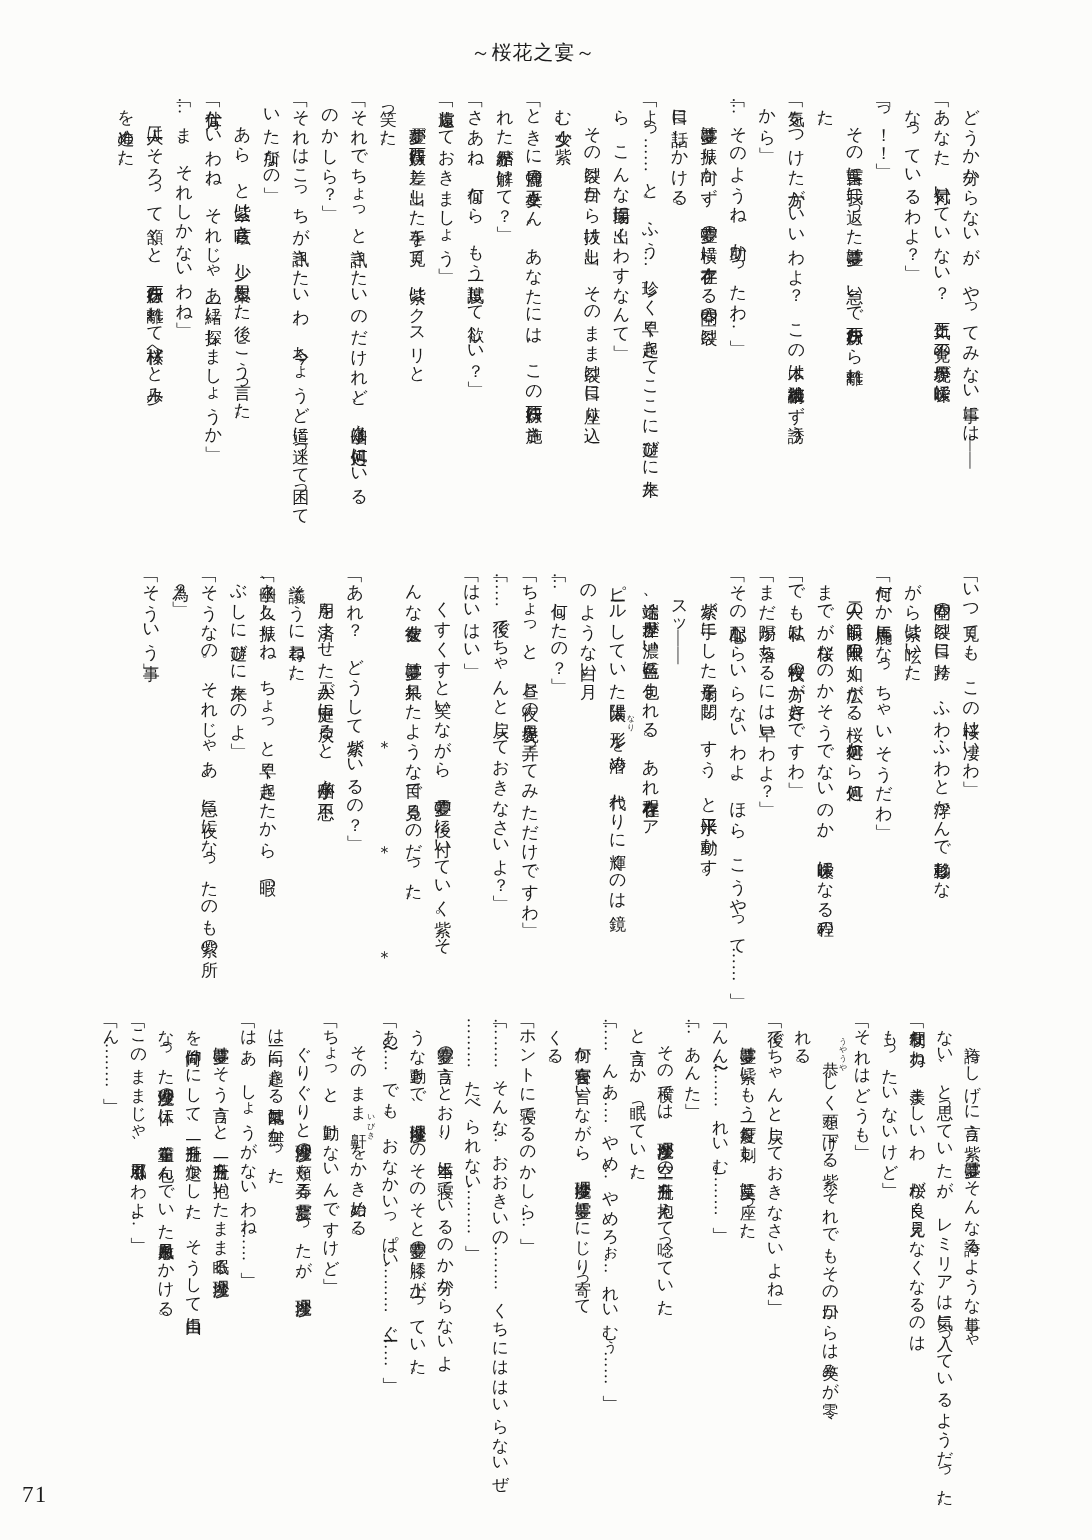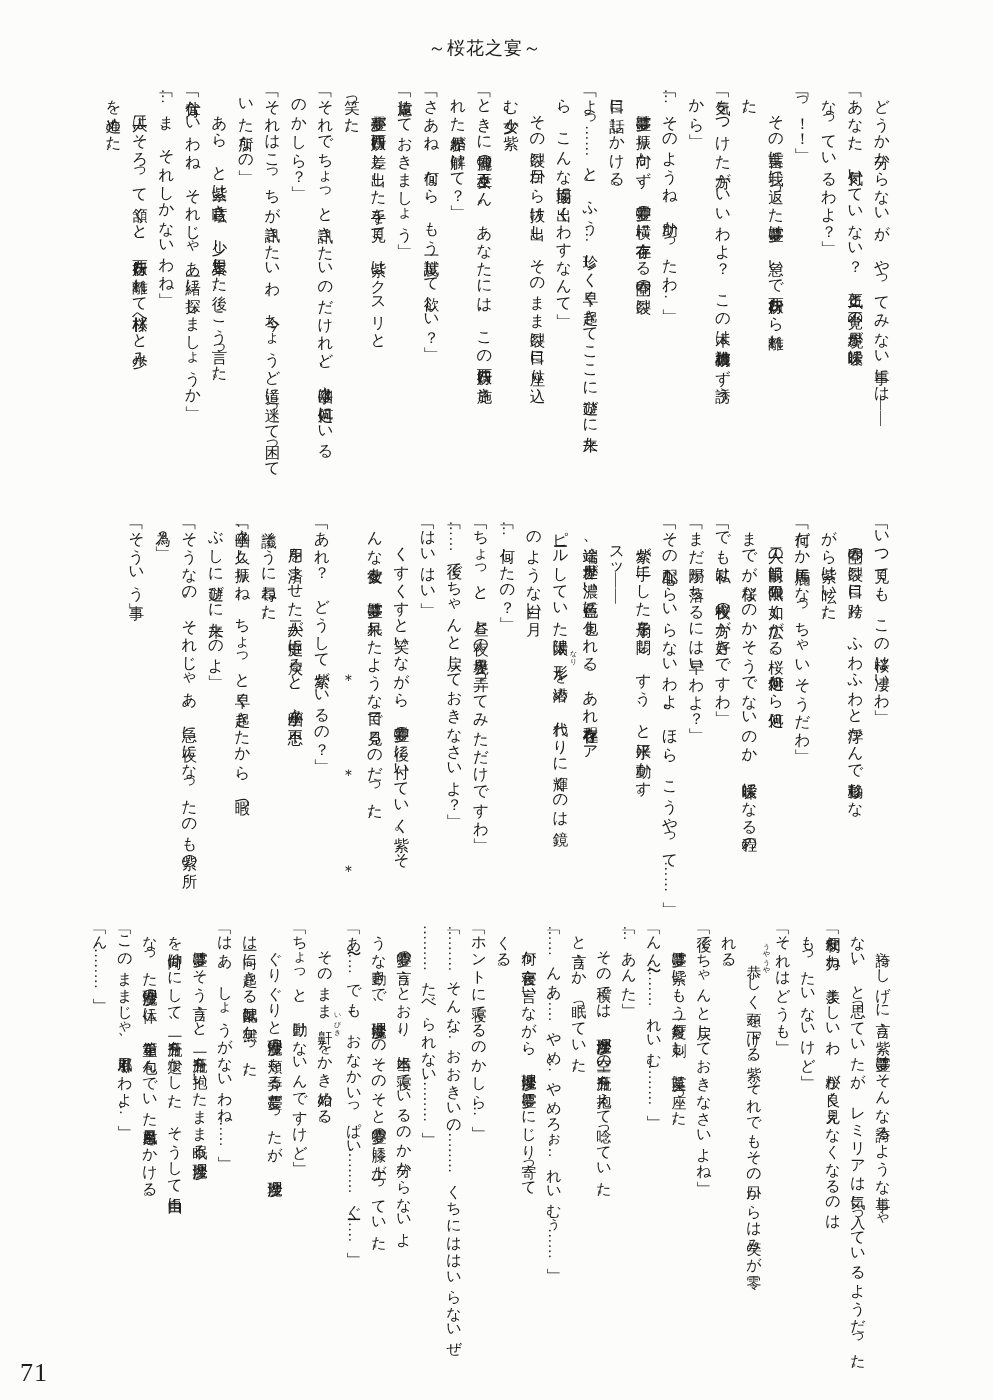--- a/index.html
+++ b/index.html
@@ -18,21 +18,21 @@
     writing-mode:vertical-rl;-webkit-writing-mode:vertical-rl;
     text-orientation:mixed;
   }
   #band1{top:88px;height:420px;font-size:15.5px;line-height:26.5px;}
   #band2{top:520px;height:392px;font-size:15.5px;line-height:26.5px;}
   #band3{top:925px;height:437px;font-size:15px;line-height:25px;}
   .band .col{white-space:pre;letter-spacing:0.4px;}
   ruby rt{font-size:7px;letter-spacing:0;}
   .pagenum{
     position:absolute;left:20px;top:1346px;
-    font-size:26px;letter-spacing:1px;margin-top:12px;
+    font-size:21px;letter-spacing:1px;
   }
 </style>
 </head>
 <body style="background: rgb(252, 252, 250); color: rgb(28, 28, 28);">
 
 <div class="page">
   <div class="title">～桜花之宴～</div>
   <div class="band" id="band1">
       <div class="col">どうか分からないが、やってみない事には――</div>
       <div class="col">「あなた、気付いていない？　正気と不覚の境界が曖昧に</div>

